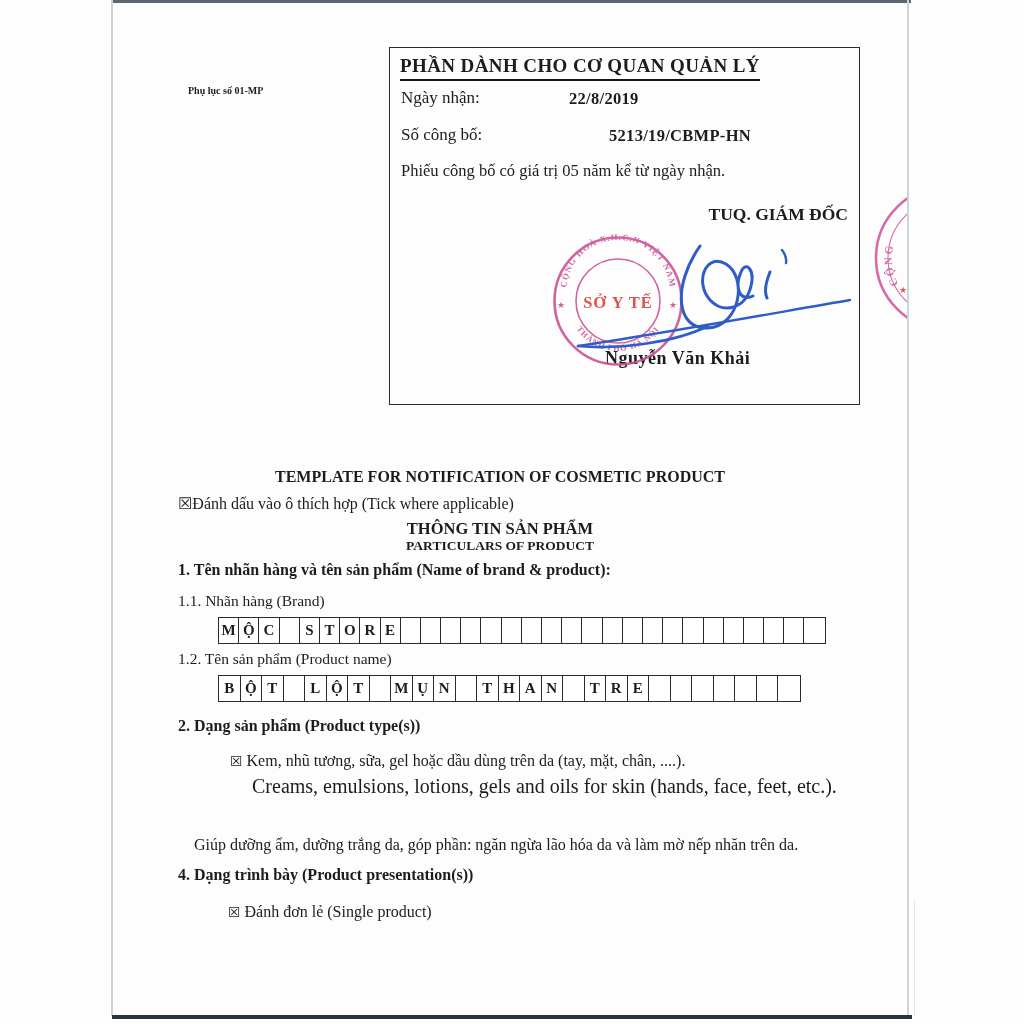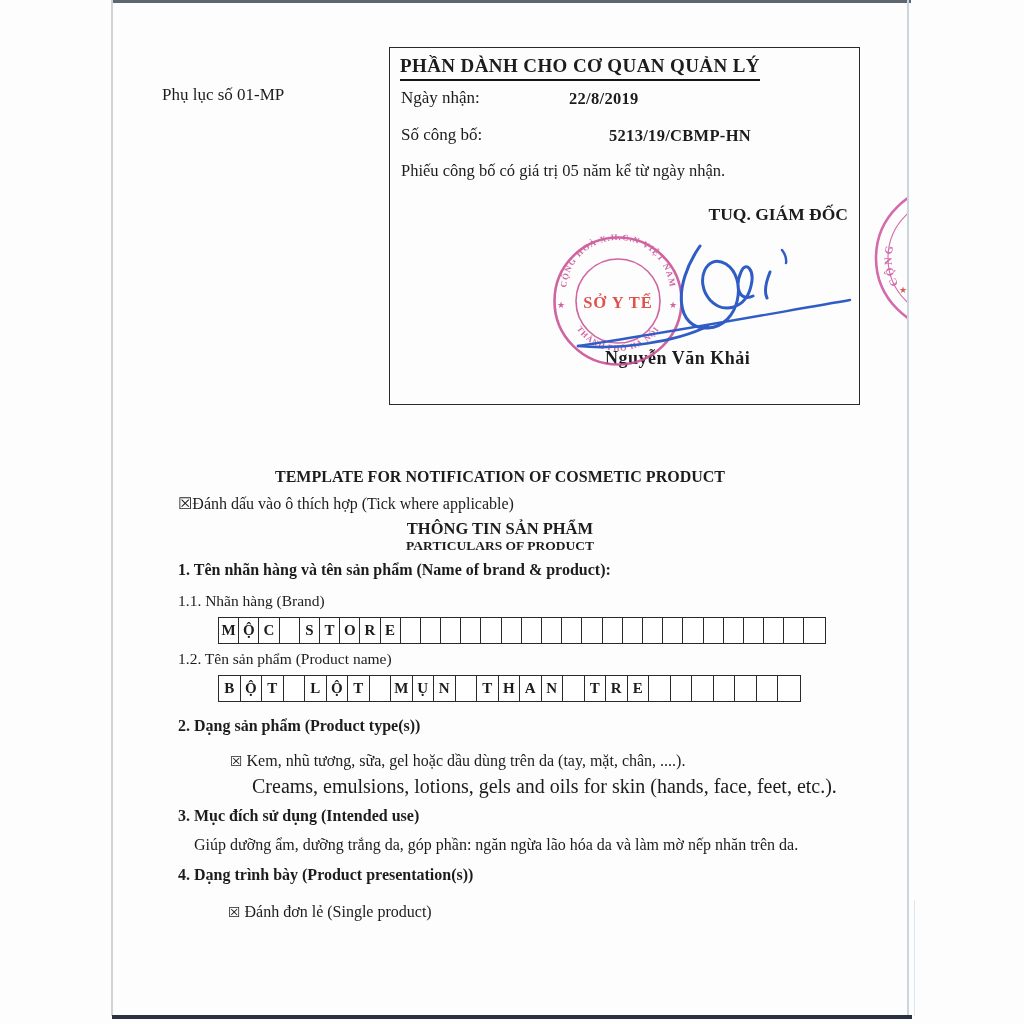--- a/index.html
+++ b/index.html
@@ -64,21 +64,21 @@
       <defs>
           <path id="parc" d="M 49,128 A 56,56 0 0 1 49,42" fill="none"></path>
         </defs>
       <text font-size="11" font-weight="bold" fill="#cf57a0" letter-spacing="2" font-family="Liberation Serif,serif">
         <textPath href="#parc" startOffset="22%">CỘNG</textPath>
       </text>
       <text x="36" y="120" font-size="9" fill="#d5453f">★</text>
     </svg>
   </div>
 
-  <div class="abs" style="left:162px;top:85px;font-size:17px;font-weight:normal;">Phụ lục số 01-MP</div>
+  <div class="abs" style="left:188px;top:85px;font-size:10px;font-weight:bold;">Phụ lục số 01-MP</div>
 
   <div class="admin-box">
     <div class="admin-title">PHẦN DÀNH CHO CƠ QUAN QUẢN LÝ</div>
     <div class="row-label" style="top:40px;">Ngày nhận:</div>
     <div class="row-value" style="top:41px;">22/8/2019</div>
     <div class="row-label" style="top:77px;">Số công bố:</div>
     <div class="row-value" style="top:78px;margin-left:40px;">5213/19/CBMP-HN</div>
     <div class="note">Phiếu công bố có giá trị 05 năm kể từ ngày nhận.</div>
     <div class="signer1">TUQ. GIÁM ĐỐC</div>
     <div class="signer-name">Nguyễn Văn Khải</div>
@@ -184,21 +184,20 @@
       <div class="cell"></div>
     </div>
 
   <div class="abs sec-h" style="left:178px;top:717px;">2. Dạng sản phẩm (Product type(s))</div>
   <div class="abs plain" style="left:230px;top:752px;font-size:16px;">
     <span class="cb">☒</span>
     <span>Kem, nhũ tương, sữa, gel hoặc dầu dùng trên da (tay, mặt, chân, ....).</span>
   </div>
   <div class="abs plain" style="left:252px;top:775px;font-size:20px;">Creams, emulsions, lotions, gels and oils for skin (hands, face, feet, etc.).</div>
 
-  <div class="abs sec-h" style="left:178px;top:807px;">3. Mục đích sử dụng (Intended use)</div>
   <div class="abs plain" style="left:194px;top:836px;font-size:16px;">Giúp dưỡng ẩm, dưỡng trắng da, góp phần: ngăn ngừa lão hóa da và làm mờ nếp nhăn trên da.</div>
 
   <div class="abs sec-h" style="left:178px;top:866px;">4. Dạng trình bày (Product presentation(s))</div>
   <div class="abs plain" style="left:228px;top:903px;font-size:16px;">
     <span class="cb">☒</span>
     <span>Đánh đơn lẻ (Single product)</span>
   </div>
 
 </div>
 

